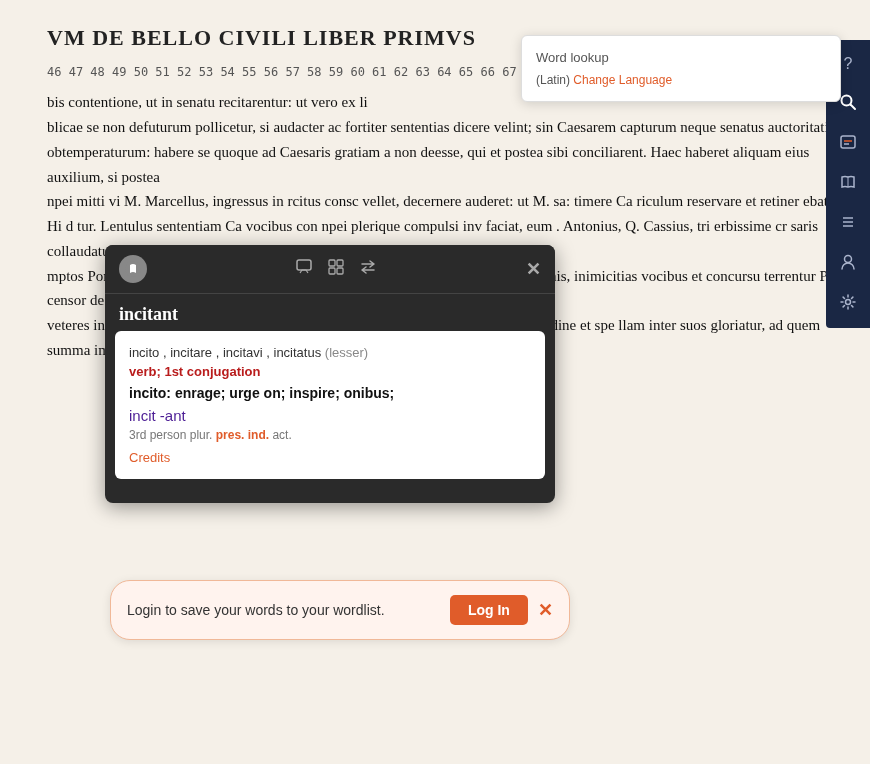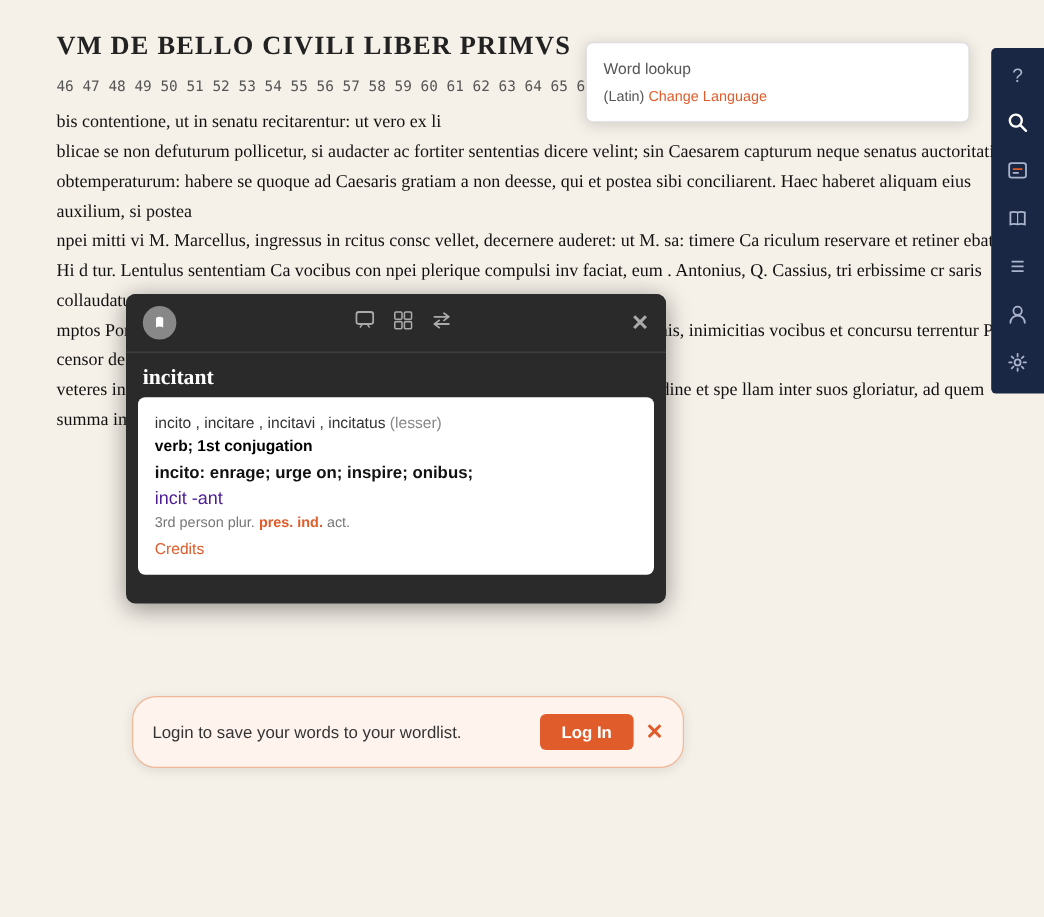--- a/index.html
+++ b/index.html
@@ -83,21 +83,21 @@
     }
 
     .sidebar-btn.active {
       color: white;
     }
 
     
     .word-lookup-panel {
       position: absolute;
       top: 35px;
-      right: 62px;
+      right: 29px;
       width: 320px;
       background: white;
       border: 1px solid #ddd;
       border-radius: 6px;
       padding: 14px;
       box-shadow: 0 2px 12px rgba(0,0,0,0.15);
     }
 
     .word-lookup-label {
       font-size: 13px;
@@ -220,21 +220,21 @@
       margin-bottom: 4px;
       font-family: Arial, sans-serif;
     }
 
     .entry-forms .lesser {
       color: #888;
       font-weight: normal;
     }
 
     .entry-type {
-      color: #000000;
+      color: #b91c1c;
       font-weight: bold;
       font-size: 13px;
       margin-bottom: 6px;
       font-family: Arial, sans-serif;
     }
 
     .entry-meaning {
       font-size: 14px;
       color: #111;
       margin-bottom: 6px;

